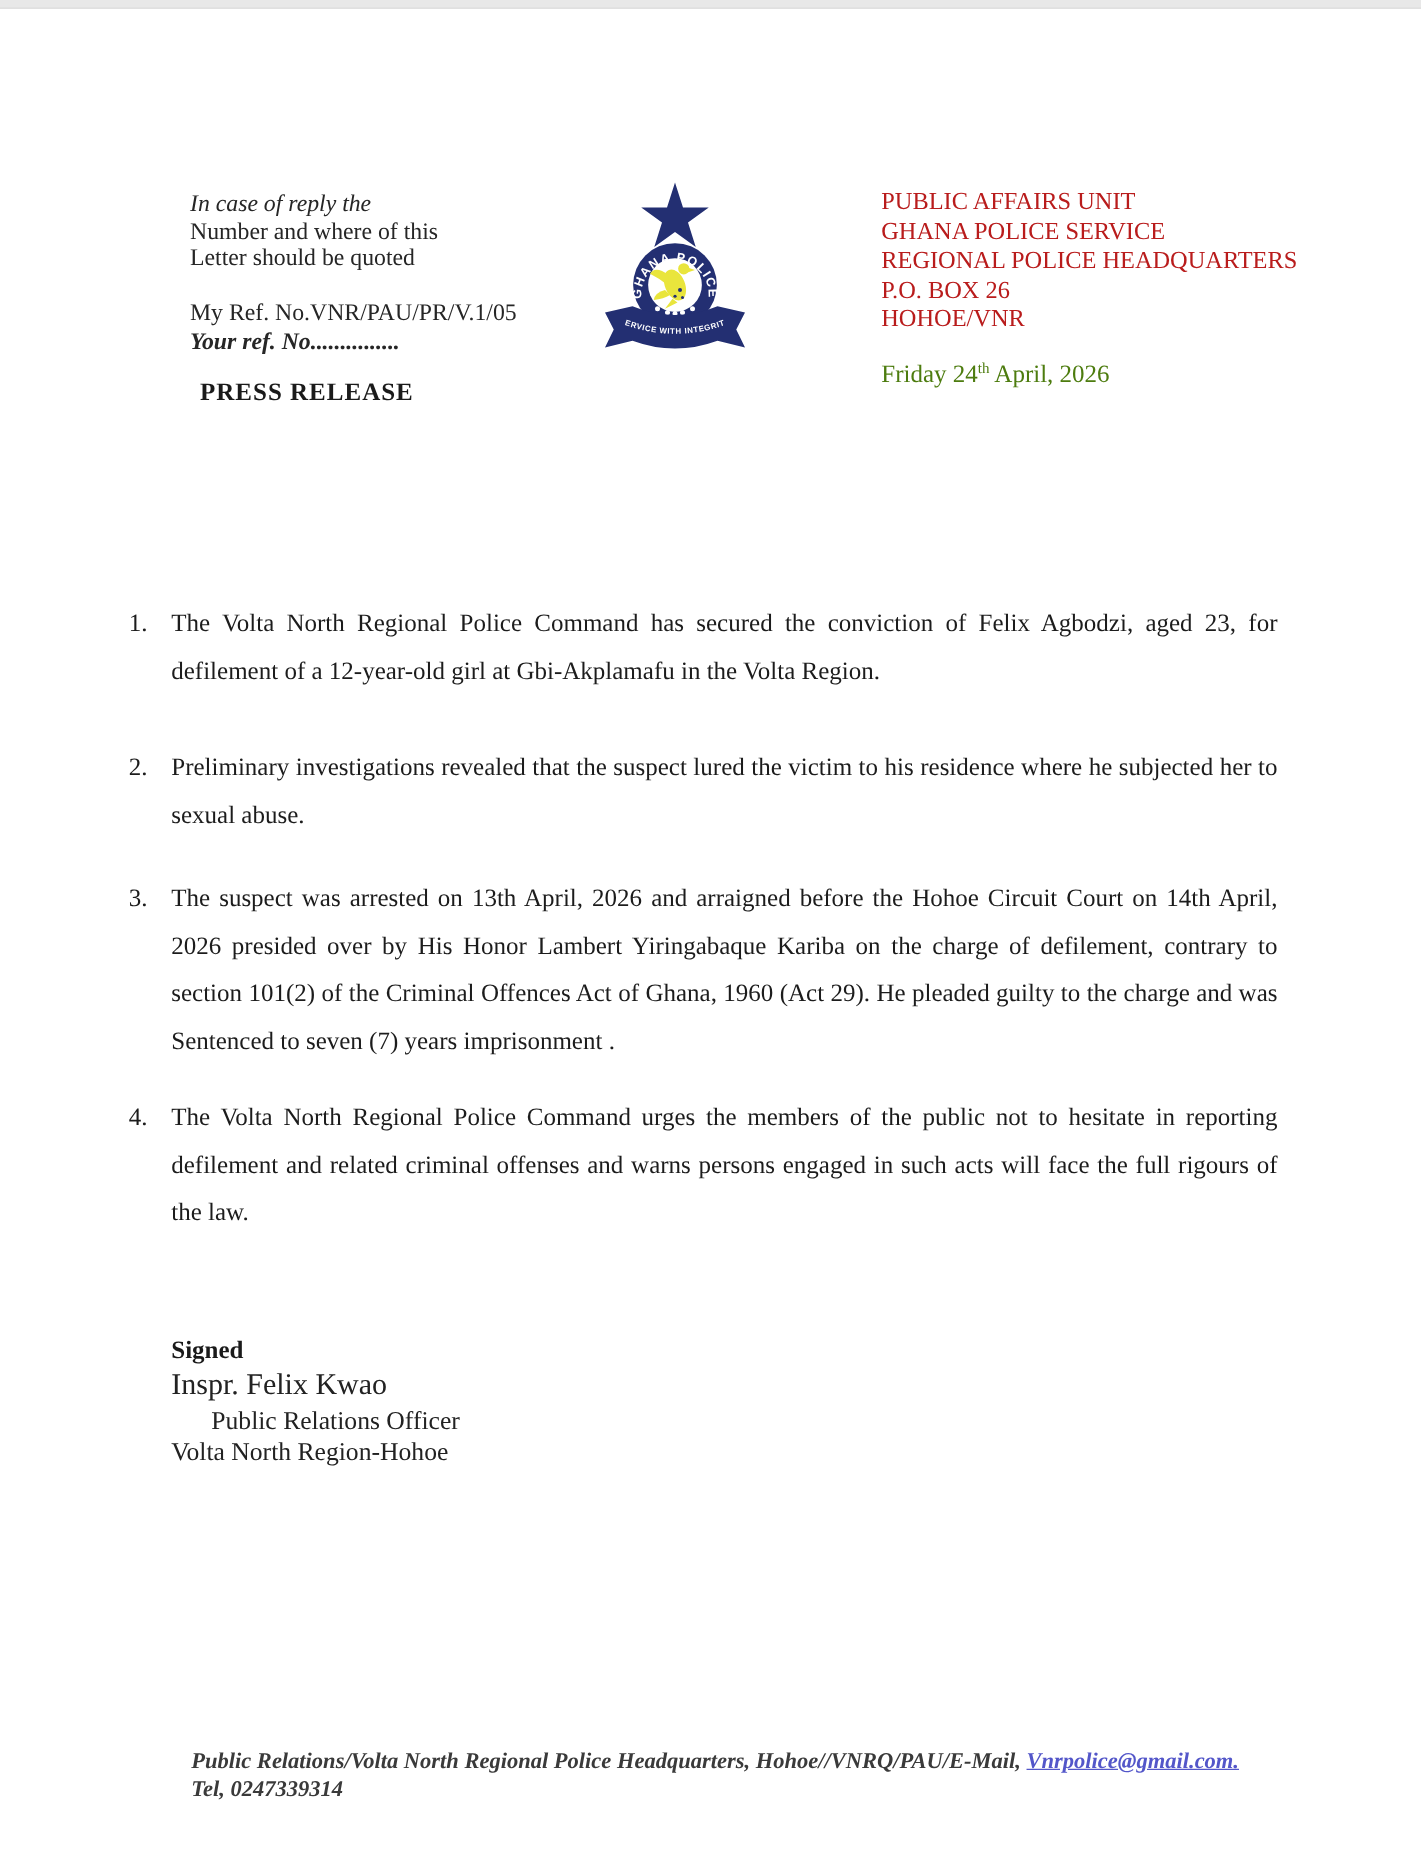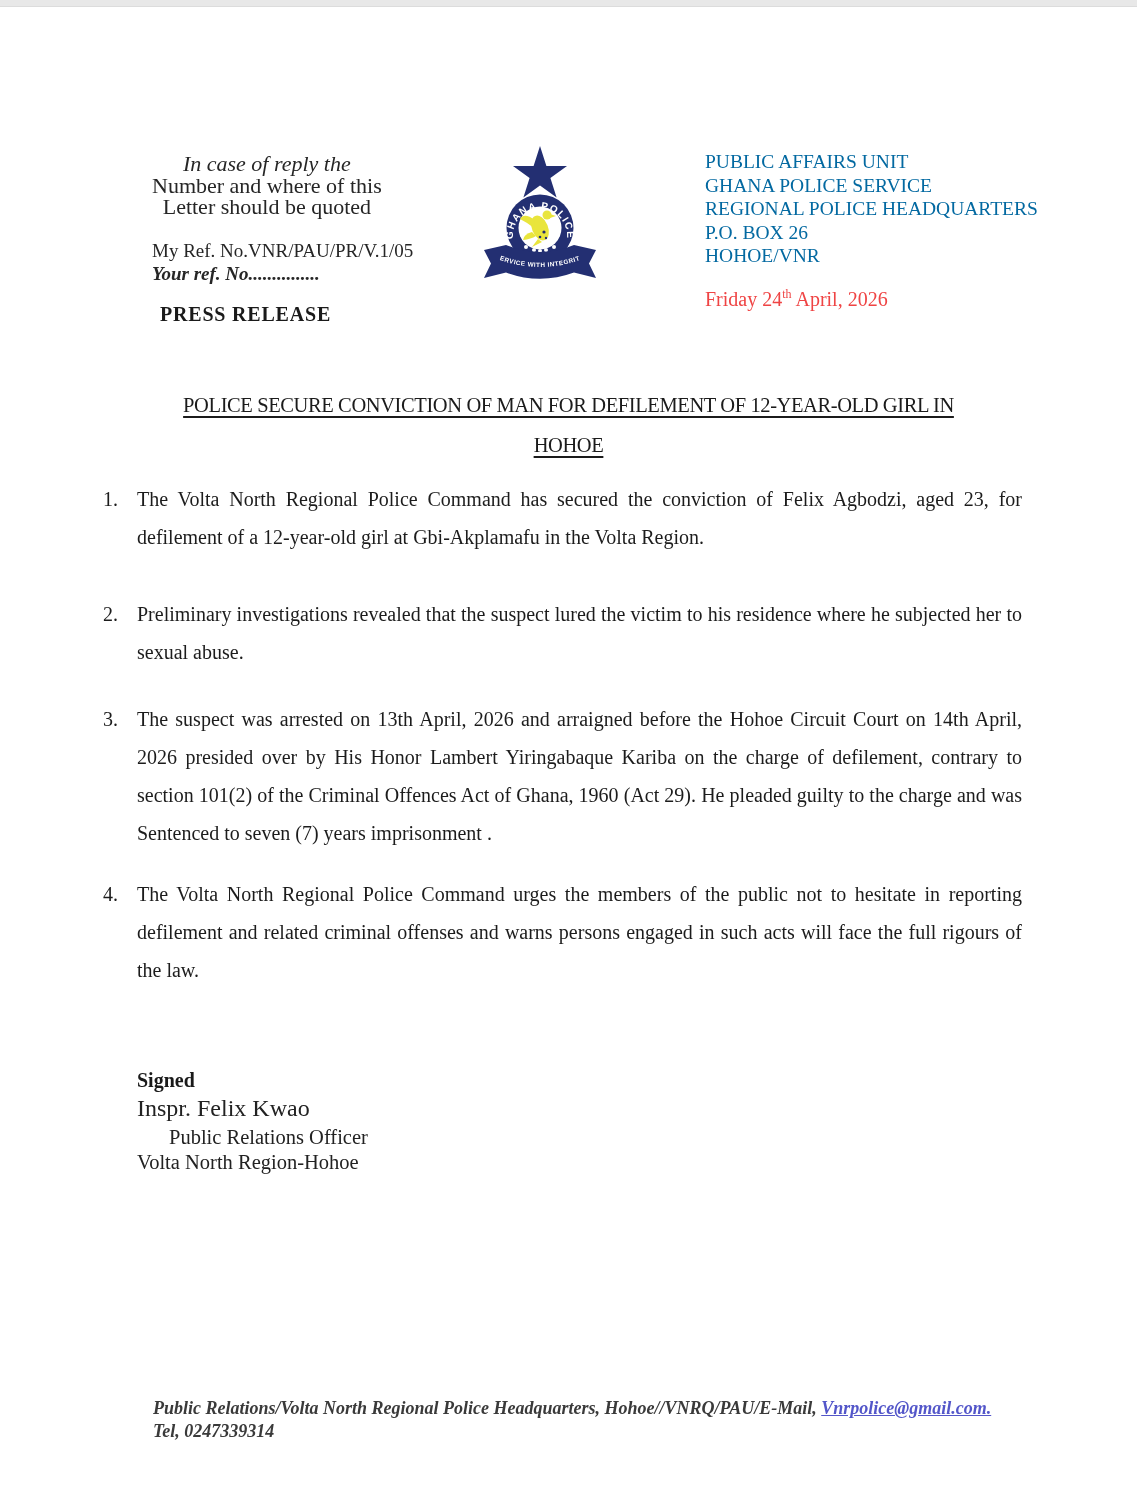--- a/index.html
+++ b/index.html
@@ -20,24 +20,23 @@
     position: absolute;
     top: 0; left: 0; right: 0;
     height: 7px;
     background: #e8e8e8;
     border-bottom: 1px solid #dcdcdc;
   }
   
   .reply-note {
     position: absolute;
     left: 152px; top: 153px;
-    font-size: 22px;
+    font-size: 19px;
     line-height: 21.5px;
     color: #262626;
-    text-align: center;
   }
   .reply-note .line1 { font-style: italic; }
   .my-ref {
     position: absolute;
     left: 152px; top: 240px;
     font-size: 19px;
     color: #262626;
   }
   .your-ref {
     position: absolute;
@@ -60,27 +59,27 @@
     position: absolute;
     left: 478px; top: 144px;
     width: 128px; height: 142px;
   }
   
   .address {
     position: absolute;
     left: 705px; top: 150px;
     font-size: 19.5px;
     line-height: 23.5px;
-    color: #0369a1;
+    color: #b91c1c;
   }
   .date-line {
     position: absolute;
     left: 705px; top: 287px;
     font-size: 20px;
-    color: #ef4444;
+    color: #4d7c0f;
   }
   .date-line sup { font-size: 12px; }
   
   .title {
     position: absolute;
     left: 100px; top: 385px;
     width: 937px;
     text-align: center;
     font-size: 20.5px;
     letter-spacing: -0.4px;
@@ -217,24 +216,20 @@
 
   <div class="address">
     <div>PUBLIC AFFAIRS UNIT</div>
     <div>GHANA POLICE SERVICE</div>
     <div>REGIONAL POLICE HEADQUARTERS</div>
     <div>P.O. BOX 26</div>
     <div>HOHOE/VNR</div>
   </div>
   <div class="date-line"><span>Friday 24</span><sup>th</sup><span> April, 2026</span></div>
 
-  <div class="title">
-    <span>POLICE SECURE CONVICTION OF MAN FOR DEFILEMENT OF 12-YEAR-OLD GIRL IN</span>
-    <span>HOHOE</span>
-  </div>
 
   <div class="para para1">
     <div class="num">1.</div>
     <div class="txt">The Volta North Regional Police Command has secured the conviction of Felix Agbodzi, aged 23, for defilement of a 12-year-old girl at Gbi-Akplamafu in the Volta Region.</div>
   </div>
   <div class="para para2">
     <div class="num">2.</div>
     <div class="txt">Preliminary investigations revealed that the suspect lured the victim to his residence where he subjected her to sexual abuse.</div>
   </div>
   <div class="para para3">

